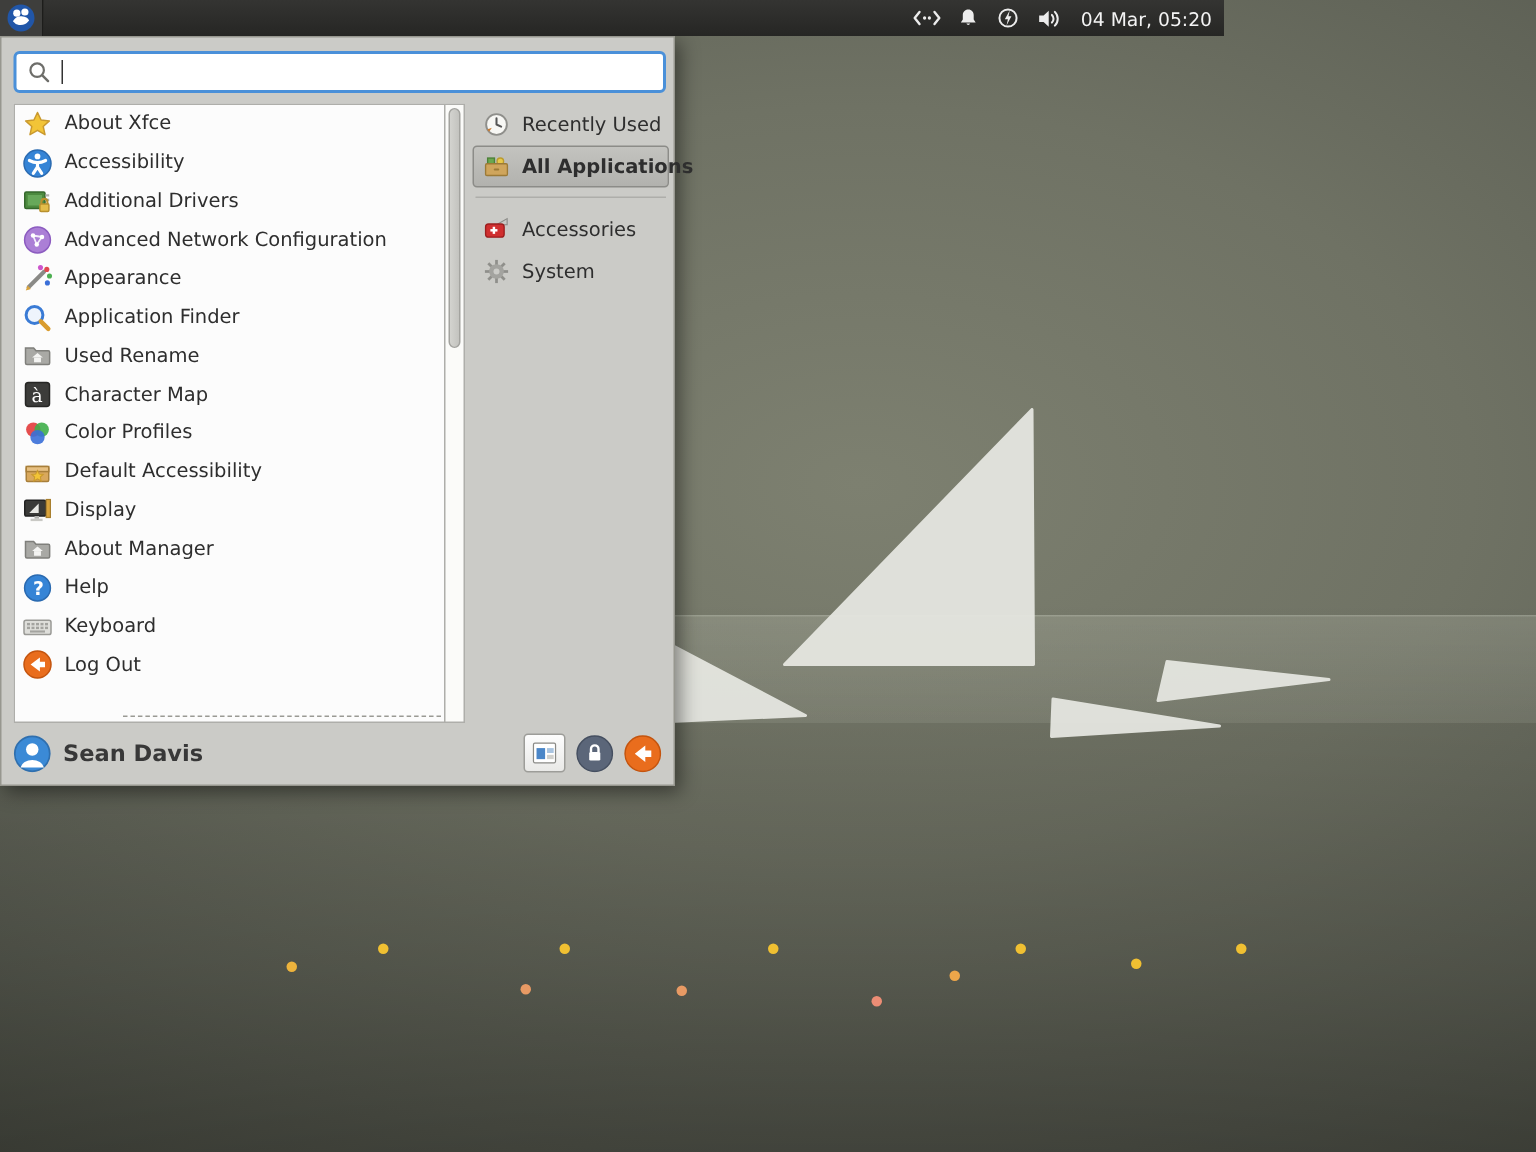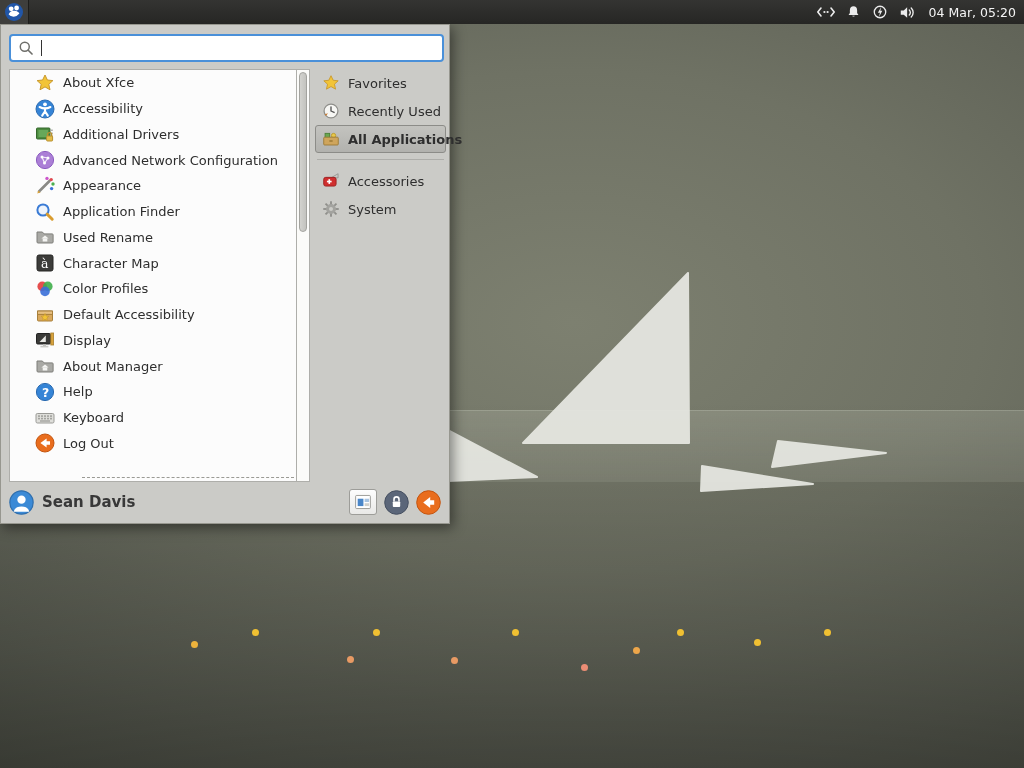--- a/index.html
+++ b/index.html
@@ -16,21 +16,21 @@
   .wall-band {
     position:absolute; left:0; right:0; top:410px; height:72px; z-index:1;
     background:linear-gradient(180deg, rgba(238,242,228,0.15), rgba(238,242,228,0.09));
     border-top:1px solid rgba(246,250,236,0.22);
   }
   .wall-tris { position:absolute; left:0; top:0; z-index:2; }
   .wall-dot { position:absolute; width:7px; height:7px; border-radius:50%; z-index:2; }
 
   
   .panel {
-    position:absolute; left:0; top:0; width:1024px; height:24px; z-index:30;
+    position:absolute; left:0; top:0; width:816px; height:24px; z-index:30;
     background:linear-gradient(180deg,#343432,#262624);
     display:flex; 
   }
   .xubuntu-btn {
     width:29px; height:24px; display:flex; align-items:center; justify-content:center;
     background:#3e3e3c; border-right:1px solid #1d1d1b; cursor:default;
   }
   .tray { margin-left:auto; display:flex; align-items:center; gap:9px; padding-right:8px; }
   .tray svg { display:block; }
   .clock { color:#f4f4f4; font-size:12.5px; padding-left:2px; white-space:nowrap; }
@@ -48,21 +48,21 @@
   }
   .search-box input {
     flex:1; border:none; outline:none; background:transparent;
     font-size:13px; color:#333; font-family:inherit;
   }
   .caret { width:1px; height:16px; background:#333; margin-left:5px; animation:blink 1.1s steps(1) infinite; }
   @keyframes blink { 50% { opacity:0; } }
 
   .app-list {
     position:absolute; left:8px; top:44px; width:288px; height:413px;
-    background:#fcfcfc; border:1px solid #aeaeaa;padding-left:20px;
+    background:#fcfcfc; border:1px solid #aeaeaa;
   }
   .app-row { display:flex; align-items:center; height:25.75px; padding-left:4px; }
   .app-row .ic { width:22px; height:22px; margin-right:7px; flex:none; }
   .app-row .lbl { font-size:13px; color:#2e2e2e; white-space:nowrap; }
   .list-endline { position:absolute; left:72px; right:2px; bottom:3px; border-top:1px dashed #9a9a94; }
 
   .scrollbar {
     position:absolute; left:295px; top:44px; width:14px; height:413px;
     background:#fbfbf9; border:1px solid #aeaeaa;
   }
@@ -305,26 +305,20 @@
       <span class="lbl">Log Out</span>
     </li>
     <div class="list-endline"></div>
   </ul>
 
   <div class="scrollbar">
     <div class="scroll-thumb"></div>
   </div>
 
   <div class="cats">
-    <div class="cat-row">
-      <span class="ic"><svg viewBox="0 0 22 22" width="20" height="20">
-            <polygon points="11,3 13.4,8 18.9,8.6 14.8,12.3 16,17.8 11,14.9 6,17.8 7.2,12.3 3.1,8.6 8.6,8" fill="#f2c437" stroke="#c9992e" stroke-width="1" stroke-linejoin="round"></polygon>
-          </svg></span>
-      <span class="lbl">Favorites</span>
-    </div>
     <div class="cat-row">
       <span class="ic"><svg viewBox="0 0 22 22" width="20" height="20">
             <circle cx="11" cy="11" r="7.6" fill="#f7f7f4" stroke="#8f8f8b" stroke-width="1.4"></circle>
             <path d="M11,11 L11,6.4 M11,11 L14.4,12.6" stroke="#555" stroke-width="1.5" fill="none" stroke-linecap="round"></path>
             <polygon points="4.2,14.6 7.6,13.4 5.6,16.4" fill="#c87a30"></polygon>
           </svg></span>
       <span class="lbl">Recently Used</span>
     </div>
     <div class="cat-row selected">
       <span class="ic"><svg viewBox="0 0 22 22" width="20" height="20">

